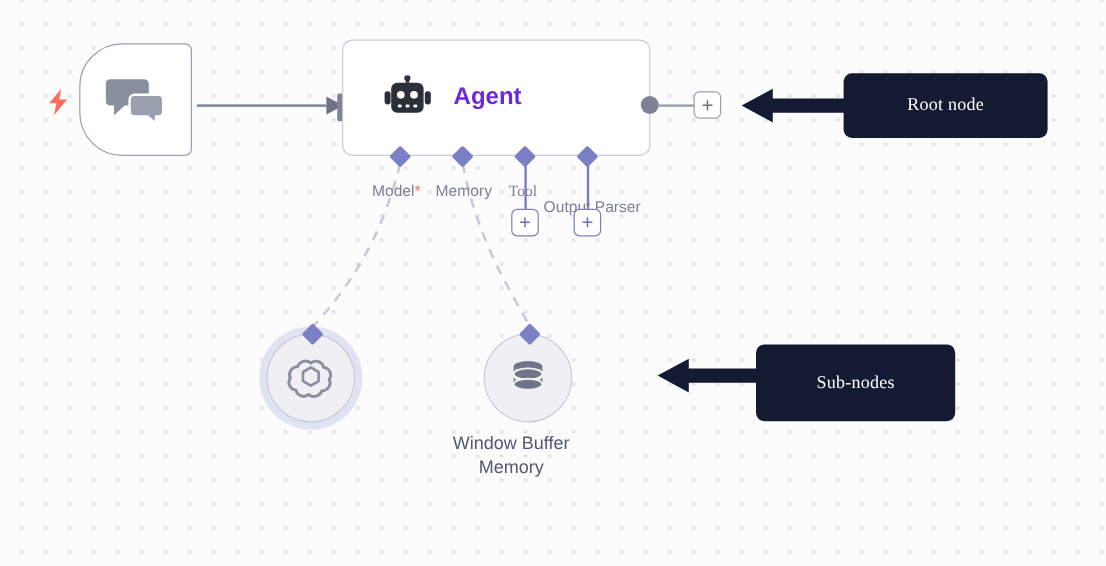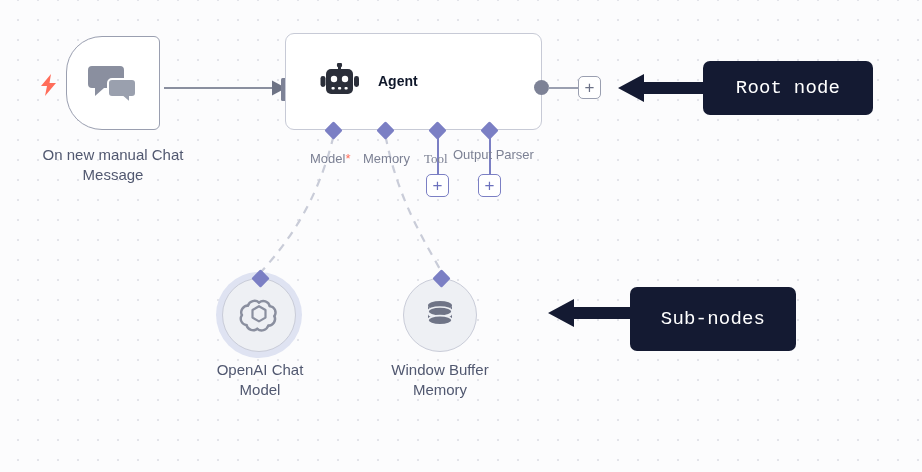--- a/index.html
+++ b/index.html
@@ -61,23 +61,23 @@
     padding-left: 34px;
   }
   #agent-input-port {
     left: 281px; top: 78px;
     width: 9px; height: 23px;
     background: #7d8296;
     border-radius: 1.5px;
   }
   .agent-text { margin-left: 18px; }
   #agent-title {
-    font-size: 14px;
+    font-size: 20px;
     font-weight: bold;
-    color: #0f172a;
+    color: #6d28d9;
     line-height: 21px;
   }
   #agent-subtitle {
     font-size: 13.5px;
     color: #8c91a4;
     line-height: 18px;
     margin-top: 1px;
   }
 
   
@@ -133,21 +133,21 @@
   .port-label {
     position: absolute;
     font-size: 13px;
     color: #7c8194;
     white-space: nowrap;
     line-height: 14px;
   }
   #l-model  { left: 310px; top: 152px; }
   #l-memory { left: 363px; top: 152px; }
   #l-tool   { left: 424px; top: 152px; font-family: Liberation Serif, serif; }
-  #l-parser { left: 453px; top: 148px; }
+  #l-parser { left: 453px; top: 166px; }
   .req-star { color: #ff6d5a; }
 
   .stem {
     position: absolute;
     width: 2.4px;
     background: #7b7fc4;
   }
   #stem-tool   { left: 436.5px; top: 131px; height: 45px; }
   #stem-parser { left: 488.5px; top: 131px; height: 45px; }
 
@@ -168,35 +168,35 @@
     width: 86px; height: 86px;
     border-radius: 50%;
     background: #dfe3f2;
   }
   #openai-node  { left: 222px; top: 278px; }
   #memory-node  { left: 403px; top: 278px; }
   #d-openai { left: 254px; top: 272px; }
   #d-memory-node { left: 435px; top: 272px; }
 
   #openai-label { left: 185px; top: 360px; width: 150px; }
-  #memory-label { left: 365px; top: 360px; width: 150px; }
+  #memory-label { left: 351px; top: 360px; width: 150px; }
   #trigger-label { left: 22px; top: 145px; width: 182px; }
 
   
   .annot-box {
     position: absolute;
     background: #141a32;
     color: #ffffff;
     border-radius: 7px;
     display: flex;
     align-items: center;
     justify-content: center;
-    font-size: 19px;
+    font-size: 15px;
     letter-spacing: 0.2px;
-    font-family: Liberation Mono, monospace;
+    font-family: Liberation Serif, serif;
   }
   #annot-root { left: 703px; top: 61px; width: 170px; height: 54px; }
   #annot-sub  { left: 630px; top: 287px; width: 166px; height: 64px; }
   #arrow-root { left: 618px; top: 72px; width: 92px; height: 32px; }
   #arrow-sub  { left: 548px; top: 297px; width: 90px; height: 32px; }
 </style>
 </head>
 <body>
 
 <div id="canvas">
@@ -213,22 +213,20 @@
 
   <div class="abs" id="trigger-node">
     <svg width="50" height="42" viewBox="0 0 50 42">
       <path d="M4 4 h28 a4 4 0 0 1 4 4 v14 a4 4 0 0 1 -4 4 h-16 l-9 8 v-8 h-3 a4 4 0 0 1 -4 -4 v-14 a4 4 0 0 1 4 -4 z" fill="#8a8f9f"></path>
       <path d="M24 17 h20 a4 4 0 0 1 4 4 v10 a4 4 0 0 1 -4 4 h-2 v6 l-7 -6 h-11 a4 4 0 0 1 -4 -4 v-10 a4 4 0 0 1 4 -4 z" fill="#9aa0ae" stroke="#ffffff" stroke-width="2"></path>
     </svg>
   </div>
   <svg class="abs" id="trigger-bolt" viewBox="0 0 18 22">
     <polygon points="11,0 1,12 7,12 5,22 16,9 9.5,9" fill="#ff6d5a"></polygon>
   </svg>
-  <div class="nodelabel" id="trigger-label">On new manual Chat
-Message</div>
 
   <div class="abs" id="agent-input-port"></div>
   <div class="abs" id="agent-node">
     <svg width="40" height="38" viewBox="0 0 40 38">
       <rect x="18" y="0" width="3" height="6" fill="#2b2f3a"></rect>
       <circle cx="19.5" cy="2" r="2.6" fill="#2b2f3a"></circle>
       <rect x="6" y="6" width="27" height="25" rx="5" fill="#2b2f3a"></rect>
       <rect x="0.5" y="13" width="5" height="11" rx="2.4" fill="#2b2f3a"></rect>
       <rect x="34" y="13" width="5" height="11" rx="2.4" fill="#2b2f3a"></rect>
       <circle cx="14" cy="16" r="3.2" fill="#ffffff"></circle>
@@ -274,22 +272,20 @@
         <path d="M7.5 30.1 c-4.9 -0.6 -7.3 -6 -4.6 -10"></path>
         <path d="M2.9 20.1 c-2.2 -4.4 1.2 -9.4 6.1 -9.6"></path>
         <path d="M9 10.5 c1.6 -4.6 7.4 -6.2 11 -3"></path>
       </g>
       <g fill="none" stroke="#8a8f9f" stroke-width="2.2" stroke-linejoin="round">
         <path d="M13.5 15 l6.5 -3.8 l6.5 3.8 v7.6 l-6.5 3.8 l-6.5 -3.8 z"></path>
       </g>
     </svg>
   </div>
   <div class="diamond" id="d-openai"></div>
-  <div class="nodelabel" id="openai-label">OpenAI Chat
-Model</div>
 
   <div class="subnode" id="memory-node">
     <svg width="38" height="38" viewBox="0 0 38 38">
       <ellipse cx="19" cy="9.5" rx="12" ry="4.6" fill="#6f7486"></ellipse>
       <path d="M7 9.5 v6 a12 4.6 0 0 0 24 0 v-6 a12 4.6 0 0 1 -24 0 z" fill="#6f7486"></path>
       <path d="M7 18 v6 a12 4.6 0 0 0 24 0 v-6 a12 4.6 0 0 1 -24 0 z" fill="#6f7486"></path>
       <ellipse cx="19" cy="15.6" rx="12" ry="4.6" fill="#6f7486" stroke="#eef0f4" stroke-width="1.6"></ellipse>
       <ellipse cx="19" cy="24.2" rx="12" ry="4.6" fill="#6f7486" stroke="#eef0f4" stroke-width="1.6"></ellipse>
     </svg>
   </div>

